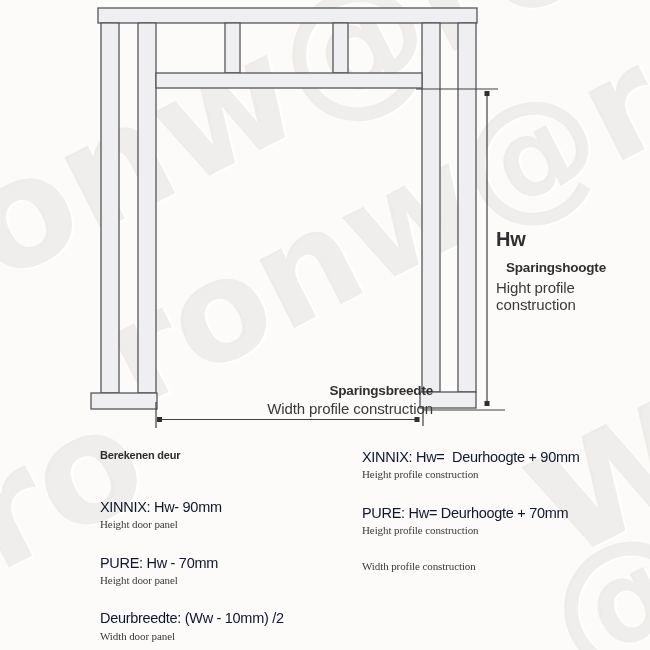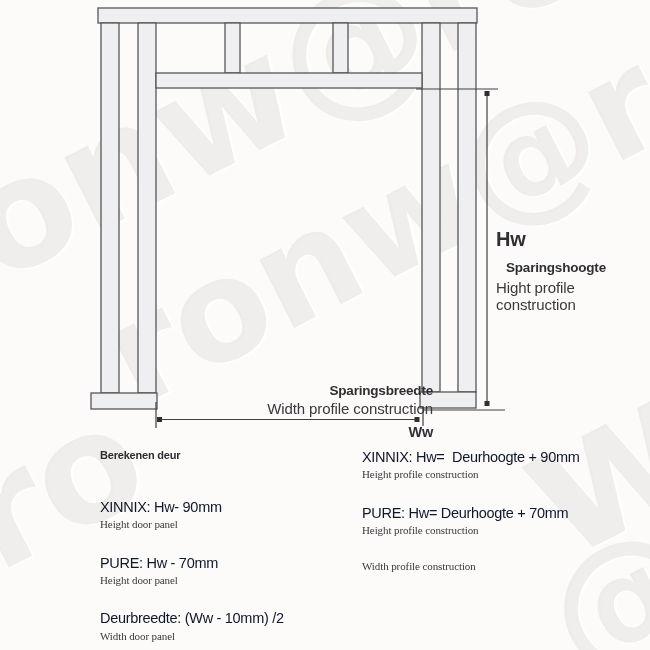--- a/index.html
+++ b/index.html
@@ -84,21 +84,20 @@
       <rect x="157" y="417" width="5" height="5"></rect>
       <rect x="414.5" y="417" width="5" height="5"></rect>
     </g>
   </svg>
 
   <div class="lbl lbl-bold" id="hw-label">Hw</div>
   <div class="lbl lbl-bold" id="sparingshoogte-label">Sparingshoogte</div>
   <div class="lbl lbl-sub" id="hight-profile-label">Hight profile construction</div>
   <div class="lbl lbl-bold center-wrap" id="sparingsbreedte-label">Sparingsbreedte</div>
   <div class="lbl lbl-sub center-wrap" id="width-profile-label">Width profile construction</div>
-  <div class="lbl lbl-bold center-wrap" id="ww-label">Ww</div>
 
   <div class="col col-left">
     <div class="col-title">Berekenen deur</div>
     <div class="calc-item">
       <div class="formula">XINNIX: Hw- 90mm</div>
       <div class="sub">Height door panel</div>
     </div>
     <div class="calc-item">
       <div class="formula">PURE: Hw - 70mm</div>
       <div class="sub">Height door panel</div>

